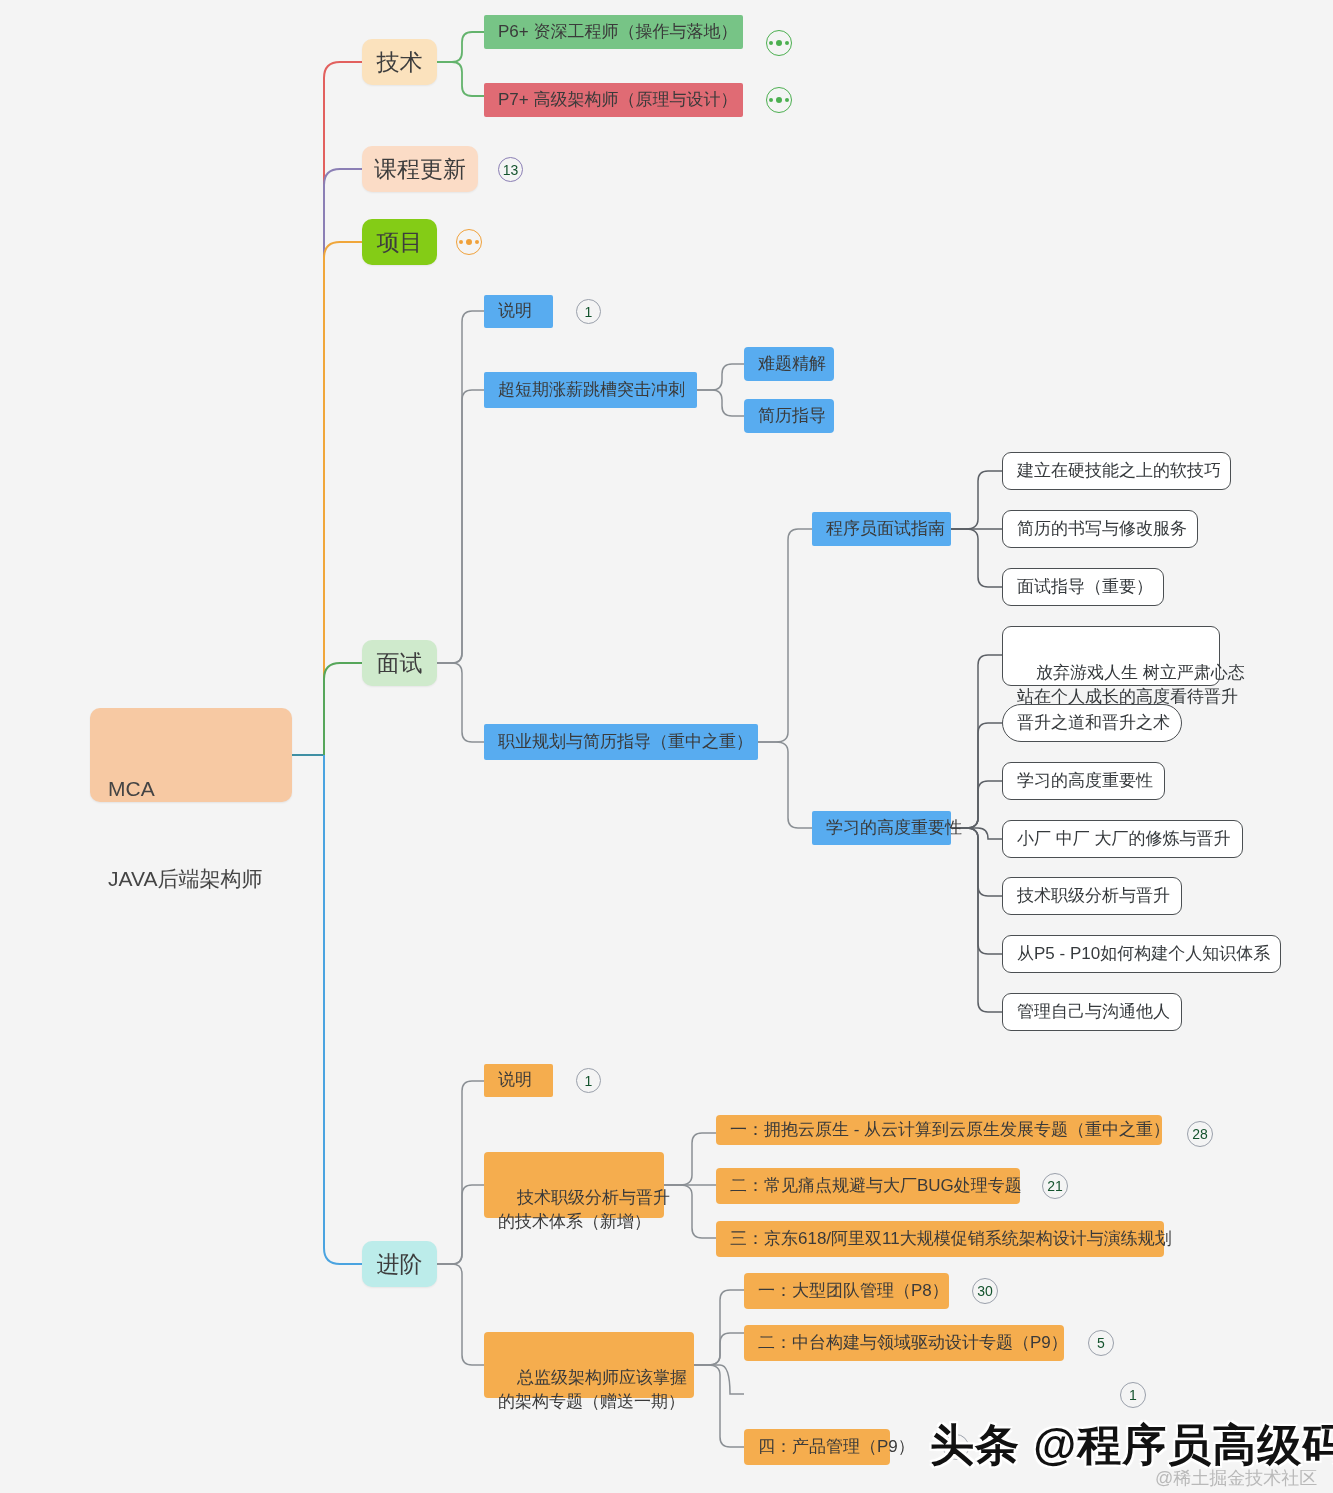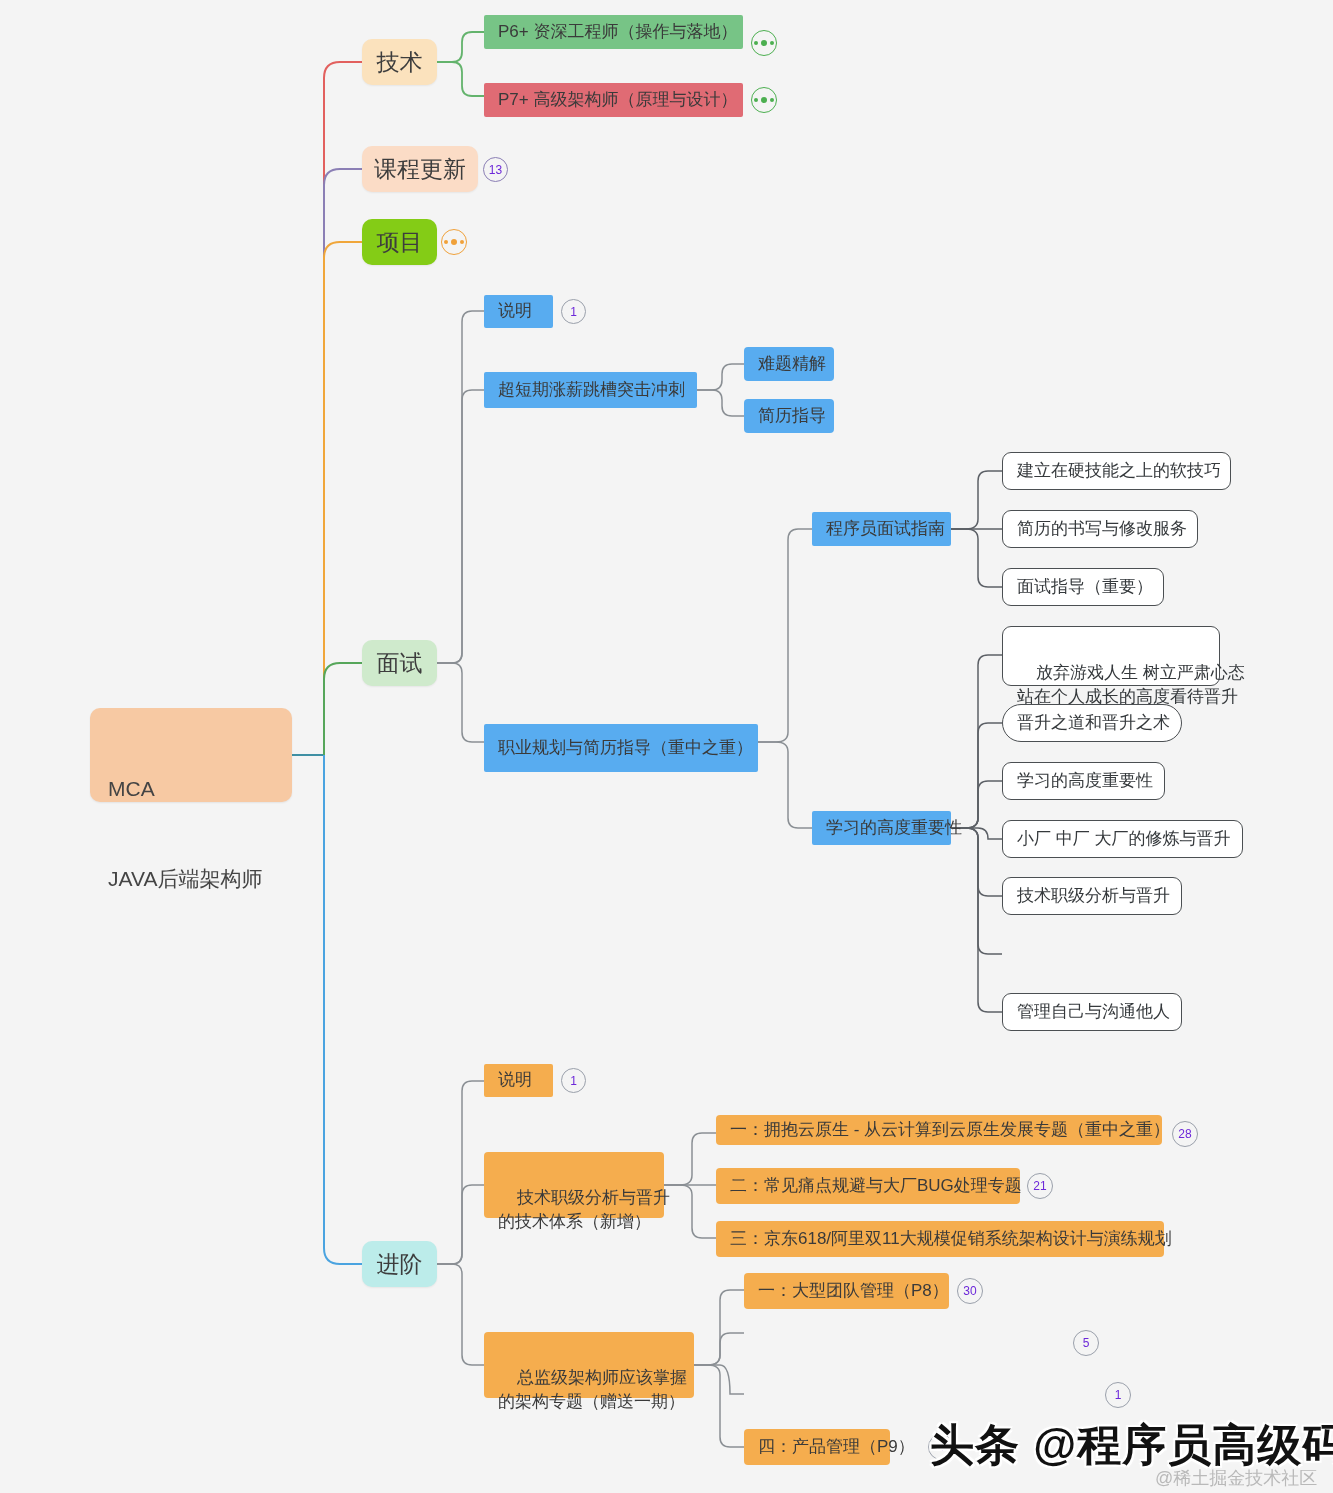--- a/index.html
+++ b/index.html
@@ -79,25 +79,26 @@
 
   .wrapbox{display:block;padding:9px 14px;line-height:1.45;}
 
   
   .badge{
     position:absolute;
     border-radius:50%;
     display:flex;
     align-items:center;
     justify-content:center;
-    font-size:12px;
-    color:#6d28d9;
+    font-size:14px;
+    color:#14532d;
     border:1.4px solid #9aa0ab;
     background:transparent;
     box-sizing:border-box;
+    margin-left:15px;
   }
   .badge.dots{border-color:#4caf50;}
   .badge.dots.orange{border-color:#f0a13a;}
   .dot-row{display:flex;align-items:center;gap:3px;}
   .dot-row i{display:block;width:4px;height:4px;border-radius:50%;background:#4caf50;}
   .dot-row i.mid{width:6px;height:6px;}
   .badge.dots.orange .dot-row i{background:#f0a13a;}
 
   
   .wm-main{
@@ -236,21 +237,21 @@
   <div class="node fill blue square" style="left:484px;top:372px;width:213px;height:36px;">
     <span>超短期涨薪跳槽突击冲刺</span>
   </div>
   <div class="node fill blue" style="left:744px;top:347px;width:90px;height:34px;">
     <span>难题精解</span>
   </div>
   <div class="node fill blue" style="left:744px;top:399px;width:90px;height:34px;">
     <span>简历指导</span>
   </div>
 
-  <div class="node fill blue square" style="left:484px;top:724px;width:274px;height:48px;">
+  <div class="node fill blue square" style="left:484px;top:724px;width:274px;height:36px;">
     <span>职业规划与简历指导（重中之重）</span>
   </div>
 
   <div class="node fill blue square" style="left:812px;top:512px;width:139px;height:34px;">
     <span>程序员面试指南</span>
   </div>
   <div class="node outline" style="left:1002px;top:452px;width:229px;height:38px;">
     <span>建立在硬技能之上的软技巧</span>
   </div>
   <div class="node outline" style="left:1002px;top:510px;width:196px;height:38px;">
@@ -273,20 +274,23 @@
   </div>
   <div class="node outline" style="left:1002px;top:762px;width:163px;height:38px;">
     <span>学习的高度重要性</span>
   </div>
   <div class="node outline" style="left:1002px;top:820px;width:241px;height:38px;">
     <span>小厂 中厂 大厂的修炼与晋升</span>
   </div>
   <div class="node outline" style="left:1002px;top:877px;width:180px;height:38px;">
     <span>技术职级分析与晋升</span>
   </div>
+  <div class="node outline" style="left:1002px;top:935px;width:279px;height:38px;">
+    <span>从P5 - P10如何构建个人知识体系</span>
+  </div>
   <div class="node outline" style="left:1002px;top:993px;width:180px;height:38px;">
     <span>管理自己与沟通他人</span>
   </div>
 
   <div class="node lvl1 advanced" style="left:362px;top:1241px;width:75px;height:46px;">
     <span>进阶</span>
   </div>
 
   <div class="node fill orange square" style="left:484px;top:1064px;width:69px;height:33px;">
     <span>说明</span>
@@ -315,20 +319,23 @@
   <div class="node fill orange wrapbox" style="left:484px;top:1332px;width:210px;height:66px;">
     <span>总监级架构师应该掌握
 的架构专题（赠送一期）</span>
   </div>
 
   <div class="node fill orange" style="left:744px;top:1273px;width:205px;height:36px;">
     <span>一：大型团队管理（P8）</span>
   </div>
   <div class="badge" style="left:957px;top:1278px;width:26px;height:26px;">30</div>
 
+  <div class="node fill orange" style="left:744px;top:1325px;width:320px;height:36px;">
+    <span>二：中台构建与领域驱动设计专题（P9）</span>
+  </div>
   <div class="badge" style="left:1073px;top:1330px;width:26px;height:26px;">5</div>
 
   <div class="badge" style="left:1105px;top:1382px;width:26px;height:26px;">1</div>
 
   <div class="node fill orange" style="left:744px;top:1429px;width:146px;height:36px;">
     <span>四：产品管理（P9）</span>
   </div>
   <div class="badge" style="left:928px;top:1434px;width:26px;height:26px;">4</div>
 
   <div class="wm-main" style="left:930px;top:1416px;">头条 @程序员高级码农II</div>

